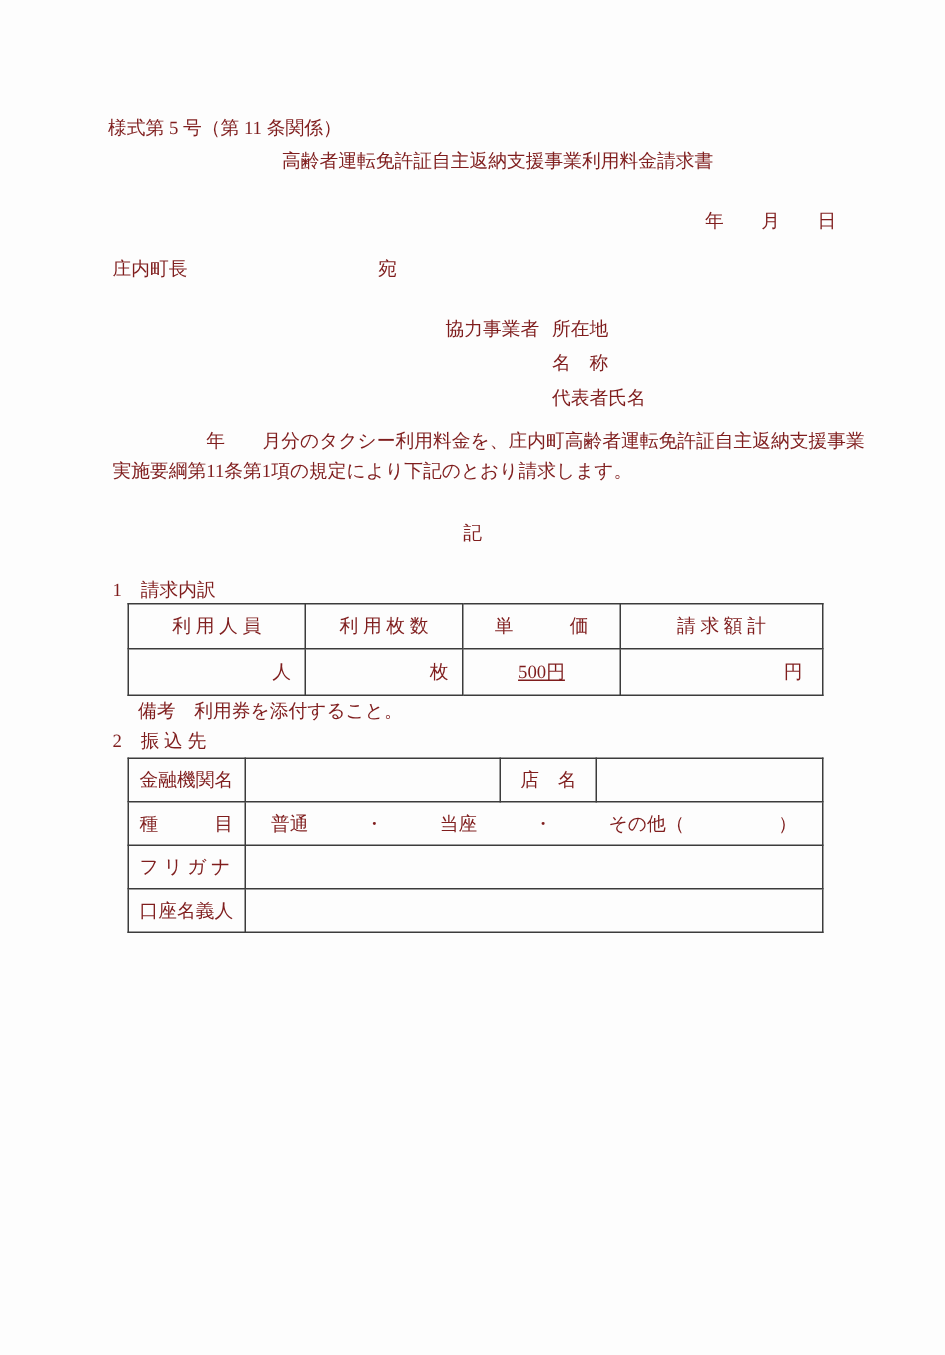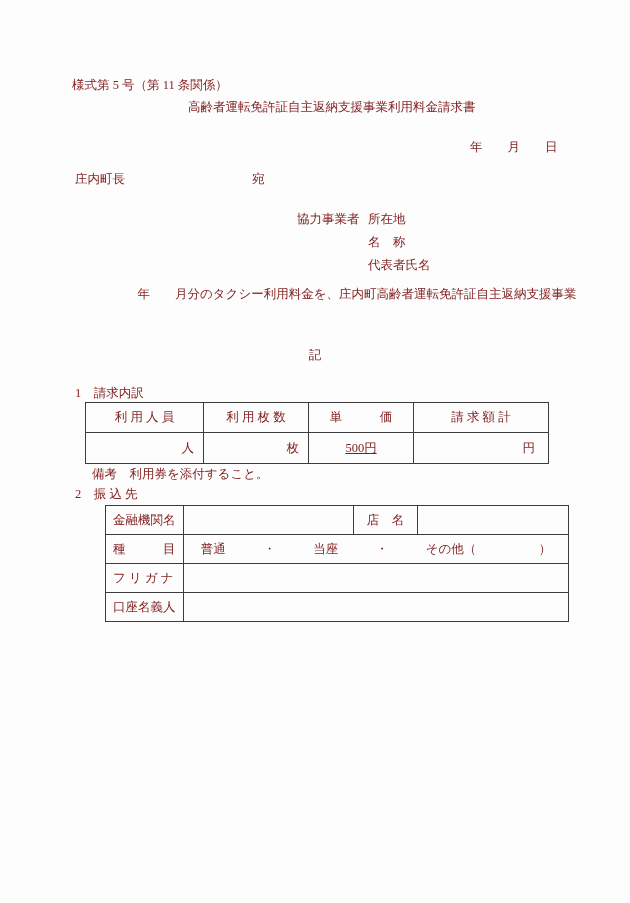--- a/index.html
+++ b/index.html
@@ -14,21 +14,21 @@
   td {
     border:1px solid #3c3c3c; padding:0; vertical-align:middle;
     font-size:12.5px; white-space:pre; overflow:hidden;
   }
   .t1 { left:85px; top:402px; width:463px; }
   .t1 td.hc { text-align:center; height:29px; }
   .t1 td.d  { height:30px; }
   .t1 td.ra { text-align:right; padding-right:9px; }
   .t1 td.ra2{ text-align:right; padding-right:13px; }
   .t1 td.cc { text-align:center;text-decoration:underline; }
-  .t2 { left:85px; top:505px; width:463px;margin-left:20px; }
+  .t2 { left:85px; top:505px; width:463px; }
   .t2 td { height:28px; }
   .t2 td.lbl { text-align:left; padding-left:7px; }
   .t2 td.mid { text-align:center; }
 </style>
 </head>
 <body>
 
 <div class="page">
 
   <div class="abs" style="left:72px; top:78px;">様式第 5 号（第 11 条関係）</div>
@@ -39,20 +39,21 @@
 
   <div class="abs" style="left:75px; top:172px;">庄内町長</div>
   <div class="abs" style="left:252px; top:172px;">宛</div>
 
   <div class="abs" style="left:297px; top:212px;">協力事業者</div>
   <div class="abs" style="left:368px; top:212px;">所在地</div>
   <div class="abs" style="left:368px; top:235px;">名　称</div>
   <div class="abs" style="left:368px; top:258px;">代表者氏名</div>
 
   <div class="abs" style="left:75px; top:287px;">　　　　　年　　月分のタクシー利用料金を、庄内町高齢者運転免許証自主返納支援事業</div>
+  <div class="abs" style="left:75px; top:307px;">実施要綱第11条第1項の規定により下記のとおり請求します。</div>
 
   <div class="center-line" style="top:347px;">記</div>
 
   <div class="abs" style="left:75px; top:386px;">1　請求内訳</div>
 
   <table class="t1">
     <colgroup>
         <col style="width:118px">
         <col style="width:105px">
         <col style="width:105px">

